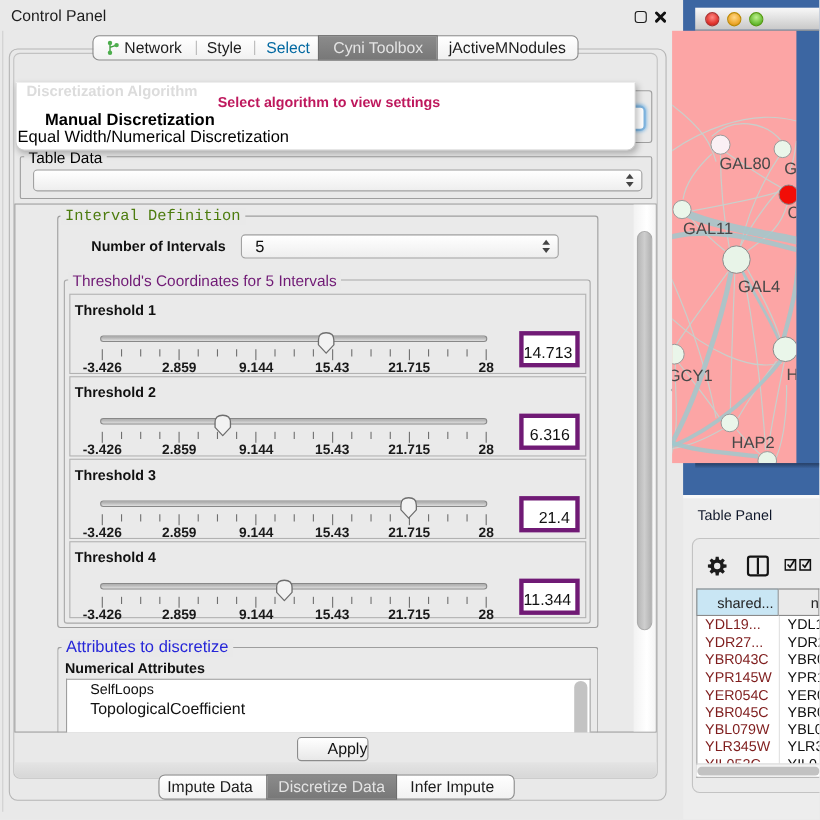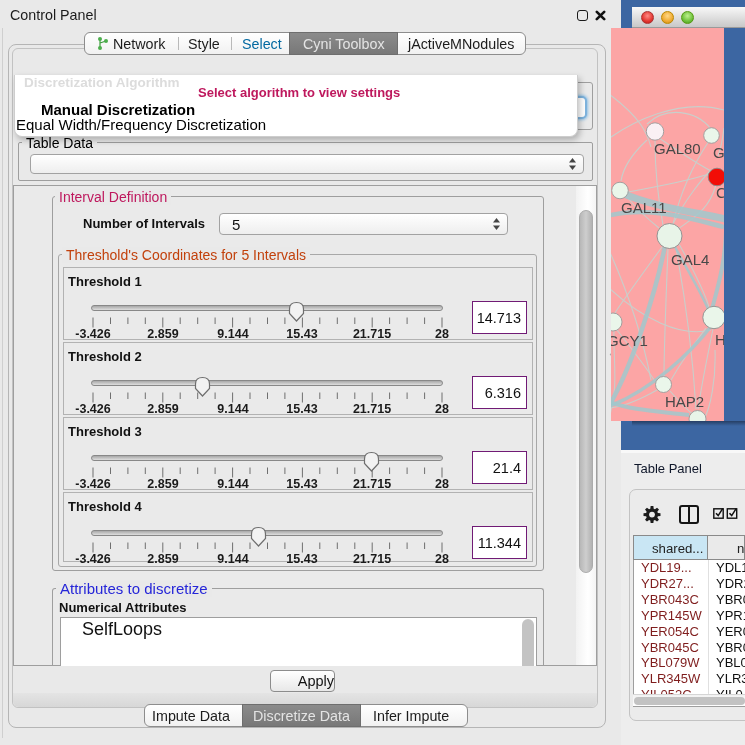--- a/index.html
+++ b/index.html
@@ -8,21 +8,21 @@
   .abs { position:absolute; }
   .grp { position:absolute; border:1px solid #9e9e9e; border-radius:3px; }
   .grp > .ttl { position:absolute; top:-8px; left:2px; background:#e9e9e9; padding:0 4px; font-size:14px; line-height:16px; white-space:nowrap; }
   .combo { position:absolute; background:linear-gradient(#ffffff,#eeeeee); border:1px solid #a2a2a2; border-radius:4px; font-size:15px; color:#111; }
   .combo .arr { position:absolute; right:6px; top:0; bottom:0; display:flex; flex-direction:column; justify-content:center; color:#333; }
   .combo .arr svg { display:block; }
   .thr { position:absolute; left:63px; width:470px; height:73px; border:1px solid #b2b2b2; background:#eaeaea; }
   .thr .tt { position:absolute; left:4px; top:6px; font-weight:bold; font-size:13px; color:#111; }
   .track { position:absolute; left:27px; top:37px; width:352px; height:6px; border-radius:3px; border:1px solid #888888; background:linear-gradient(#a8a8a8,#dedede); }
   .thumb { position:absolute; top:33px; width:17px; height:21px; }
-  .nfield { position:absolute; left:408px; top:33px; width:55px; height:33px; background:#fff; border:1px solid #701a75; font-size:14.5px; color:#111; text-align:right; padding:8px 5px 0 0; }
+  .nfield { position:absolute; left:408px; top:33px; width:55px; height:33px; background:#fff; border:4px solid #701a75; font-size:14.5px; color:#111; text-align:right; padding:8px 5px 0 0; }
   .tlbl { position:absolute; top:59px; font-size:12.5px; font-weight:bold; color:#1a1a1a; width:56px; text-align:center; margin-left:-28px; }
   svg.ticks { position:absolute; left:0; top:0; }
 </style>
 </head>
 <body>
 
 <div class="abs" style="left:0;top:0;width:617px;height:745px;background:#e9e9e9;"></div>
 <div class="abs" style="left:0;top:0;width:617px;height:28px;background:#e9e9e9;"></div>
 <div class="abs" style="left:10px;top:7px;font-size:14.3px;color:#1c1c1c;">Control Panel</div>
 
@@ -69,35 +69,35 @@
       </svg>
     </span>
 </div>
 
 <div class="abs" style="left:13px;top:185px;width:584px;height:481px;border:1px solid #9e9e9e;background:#eaeaea;"></div>
 
 <div class="abs" style="left:576px;top:186px;width:20px;height:479px;background:linear-gradient(90deg,#f2f2f2,#ffffff 60%,#f4f4f4);"></div>
 <div class="abs" style="left:579px;top:210px;width:14px;height:363px;border-radius:7px;background:linear-gradient(90deg,#b7b7b7,#cecece 50%,#b2b2b2);border:1px solid #ababab;"></div>
 
 <div class="grp" style="left:52px;top:196px;width:492px;height:375px;">
-    <span class="ttl" style="left:2px;color:#be185d;">Interval Definition</span>
+    <span class="ttl" style="left:2px;color:#4d7c0f;font-family:Liberation Mono, monospace;">Interval Definition</span>
   </div>
 <div class="abs" style="left:83px;top:216px;font-size:13px;font-weight:bold;color:#111;">Number of Intervals</div>
 <div class="combo" style="left:219px;top:213px;width:289px;height:22px;">
   <span style="position:absolute;left:12px;top:2px;">5</span>
   <span class="arr">
       <svg width="9" height="14" viewBox="0 0 9 14">
         <path d="M4.5 1 L8 5.5 L1 5.5 Z" fill="#444"></path>
         <path d="M4.5 13 L8 8.5 L1 8.5 Z" fill="#444"></path>
       </svg>
     </span>
 </div>
 
 <div class="grp" style="left:58px;top:254px;width:479px;height:313px;border-color:#a8a8a8;">
-    <span class="ttl" style="left:3px;color:#c2410c;">Threshold's Coordinates for 5 Intervals</span>
+    <span class="ttl" style="left:3px;color:#701a75;">Threshold's Coordinates for 5 Intervals</span>
   </div>
 
 <div class="thr" style="top:267px;height:73px;">
   <div class="tt">Threshold 1</div>
   <div class="track"></div>
   <svg class="ticks" style="left:0;top:49px;" width="470" height="11" viewBox="0 0 470 11">
       <line x1="29.0" y1="0.5" x2="29.0" y2="10.5" stroke="#6f6f6f" stroke-width="1"></line>
       <line x1="46.5" y1="0.5" x2="46.5" y2="7" stroke="#6f6f6f" stroke-width="1"></line>
       <line x1="63.9" y1="0.5" x2="63.9" y2="7" stroke="#6f6f6f" stroke-width="1"></line>
       <line x1="81.3" y1="0.5" x2="81.3" y2="7" stroke="#6f6f6f" stroke-width="1"></line>
@@ -240,37 +240,38 @@
       <path d="M1.5,8 Q1.5,1.5 8.5,1.5 Q15.5,1.5 15.5,8 L15.5,12.5 L8.5,20 L1.5,12.5 Z" fill="#f2f2f2" stroke="#6e6e6e" stroke-width="1.2"></path>
     </svg>
   <div class="nfield">11.344</div>
 </div>
 
 <div class="grp" style="left:52px;top:588px;width:492px;height:78px;border-bottom:none;border-radius:3px 3px 0 0;">
     <span class="ttl" style="left:3px;color:#2626d8;font-size:15px;">Attributes to discretize</span>
   </div>
 <div class="abs" style="left:59px;top:600px;font-size:13px;font-weight:bold;color:#111;">Numerical Attributes</div>
 <div class="abs" style="left:60px;top:617px;width:477px;height:49px;background:#fff;border:1px solid #9e9e9e;border-bottom:none;overflow:hidden;">
-  <div style="position:absolute;left:21px;top:1px;font-size:18px;color:#111;">SelfLoops</div>
+  <div style="position:absolute;left:21px;top:1px;font-size:13px;color:#111;">SelfLoops</div>
+  <div style="position:absolute;left:21px;top:19px;font-size:14.5px;color:#111;">TopologicalCoefficient</div>
   <div style="position:absolute;right:2px;top:1px;width:12px;height:60px;border-radius:6px;background:#c3c3c3;"></div>
 </div>
 
 <div class="abs" style="left:270px;top:670px;width:65px;height:22px;border:1px solid #8c8c8c;border-radius:4px;background:linear-gradient(#ffffff,#e8e8e8);text-align:right;font-size:14.5px;color:#111;padding-top:2px;">Apply</div>
 
 <div class="abs" style="left:144px;top:704px;width:324px;height:23px;background:linear-gradient(#ffffff,#f1f1f1);border:1px solid #8d8d8d;border-radius:6px;"></div>
 <div class="abs" style="left:242px;top:704px;width:119px;height:23px;background:linear-gradient(#8b8b8b,#787878);border:1px solid #6e6e6e;"></div>
 <div class="abs" style="left:152px;top:708px;font-size:14.3px;color:#1c1c1c;">Impute Data</div>
 <div class="abs" style="left:253px;top:708px;font-size:14.3px;color:#e4e4e4;">Discretize Data</div>
 <div class="abs" style="left:373px;top:708px;font-size:14.3px;color:#1c1c1c;">Infer Impute</div>
 
 <div class="abs" style="left:14px;top:75px;width:564px;height:62px;background:#fff;border:1px solid #cdcdcd;border-top:none;border-radius:0 0 8px 8px;box-shadow:2px 3px 6px rgba(0,0,0,0.25);"></div>
 <div class="abs" style="left:24px;top:75px;font-size:13.5px;font-weight:bold;color:#dcdcdc;">Discretization Algorithm</div>
 <div class="abs" style="left:198px;top:85px;font-size:13px;font-weight:bold;color:#be185d;">Select algorithm to view settings</div>
 <div class="abs" style="left:16px;top:101px;font-size:15px;font-weight:bold;color:#000;margin-left:25px;">Manual Discretization</div>
-<div class="abs" style="left:16px;top:116px;font-size:15px;color:#000;">Equal Width/Frequency Discretization</div>
+<div class="abs" style="left:16px;top:116px;font-size:15px;color:#000;">Equal Width/Numerical Discretization</div>
 
 <svg class="abs" style="left:608px;top:350px;" width="8" height="9" viewBox="0 0 8 9">
     <path d="M5.5 1.5 L2.5 4.5 L5.5 7.5" stroke="#ababab" stroke-width="1.2" fill="none"></path>
   </svg>
 
 <div class="abs" style="left:621px;top:0;width:124px;height:450px;background:#3c66a2;"></div>
 <div class="abs" style="left:632px;top:7px;width:113px;height:21px;background:linear-gradient(#f8f8f8,#c8c8c8);border-bottom:1px solid #9a9a9a;"></div>
 
 <div class="abs" style="left:641px;top:11px;width:13px;height:13px;border-radius:50%;background:radial-gradient(circle at 50% 35%, #ff8a85,#e33731 60%,#b41b15);border:1px solid #a33;"></div>
 <div class="abs" style="left:661px;top:11px;width:13px;height:13px;border-radius:50%;background:radial-gradient(circle at 50% 35%, #ffd886,#efaa31 60%,#c9820e);border:1px solid #b80;"></div>

